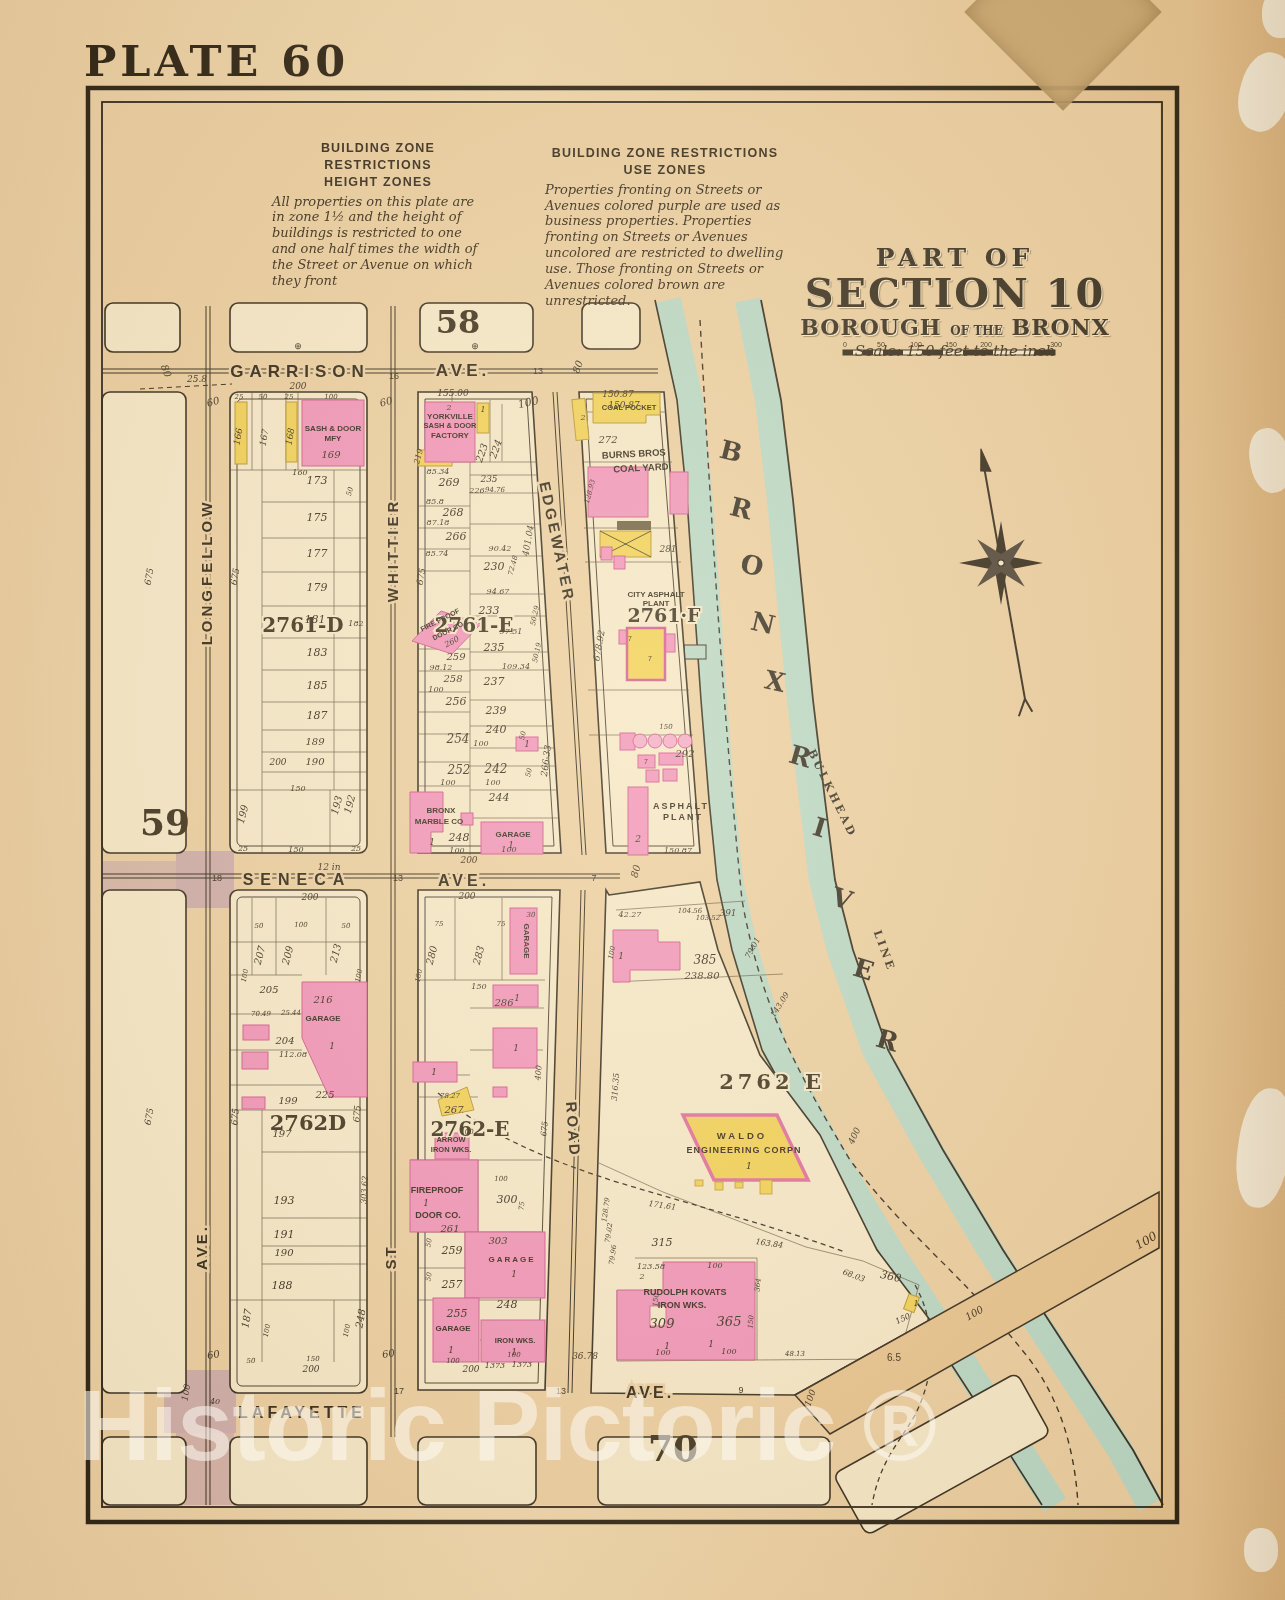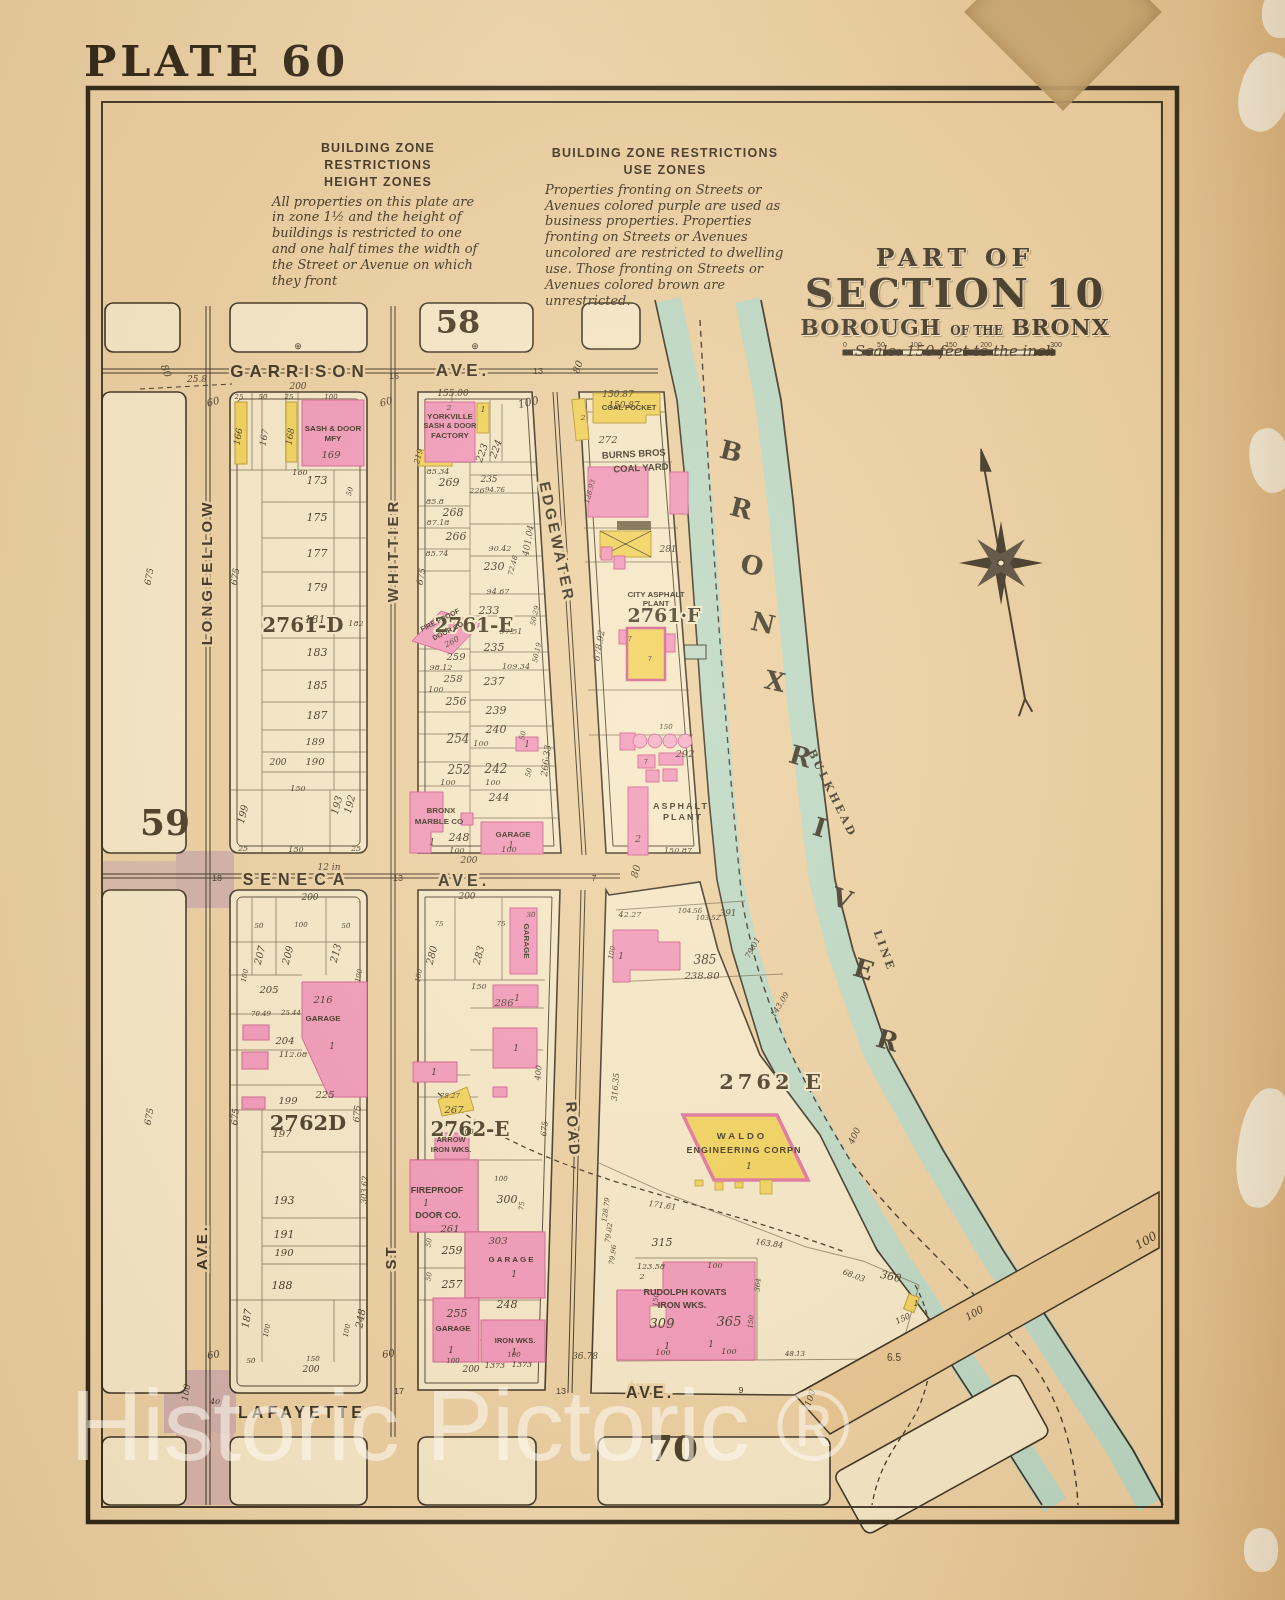--- a/index.html
+++ b/index.html
@@ -19,21 +19,21 @@
   #use-zones{left:545px;top:145px;width:240px;}
   #section-title{left:795px;top:243px;width:320px;text-align:center;color:#33291a;
     font-family:"DejaVu Serif",serif;font-weight:bold;
     text-shadow:1px 1px 0 #f7ecd2, 2px 2px 1px rgba(80,60,30,.45);}
   #section-title .l1{font-size:25px;letter-spacing:5px;}
   #section-title .l2{font-size:40px;letter-spacing:2px;line-height:1.05;}
   #section-title .l3{font-size:22px;letter-spacing:1px;}
   #section-title .l3 .small{font-size:12px;letter-spacing:0;}
   #section-title .scl{font-style:italic;font-weight:normal;font-size:15px;margin-top:2px;
     text-shadow:none;}
-  #watermark{left:70px;top:1368px;width:1130px;font-weight:normal;font-size:101px;
+  #watermark{left:78px;top:1368px;width:1130px;font-weight:bold;font-size:101px;
     letter-spacing:-1px;white-space:nowrap;color:rgba(253,250,242,.55);z-index:30;
     pointer-events:none;}
   .fold{left:993px;top:-58px;width:140px;height:140px;background:#c8a56d;opacity:.92;
     transform:rotate(45deg);box-shadow:inset 0 0 18px rgba(90,60,20,.4);}
   .tear{background:#faf4e4;border-radius:46%;}
   .edge-shade{right:0;top:0;width:95px;height:100%;pointer-events:none;
     background:linear-gradient(90deg,rgba(0,0,0,0),rgba(150,100,40,.16));}
   svg text{text-anchor:middle;}
   .lbl{font-family:"DejaVu Serif",serif;font-style:italic;fill:#33291a;}
   .sm{font-family:"Liberation Sans",sans-serif;fill:#33291a;}

